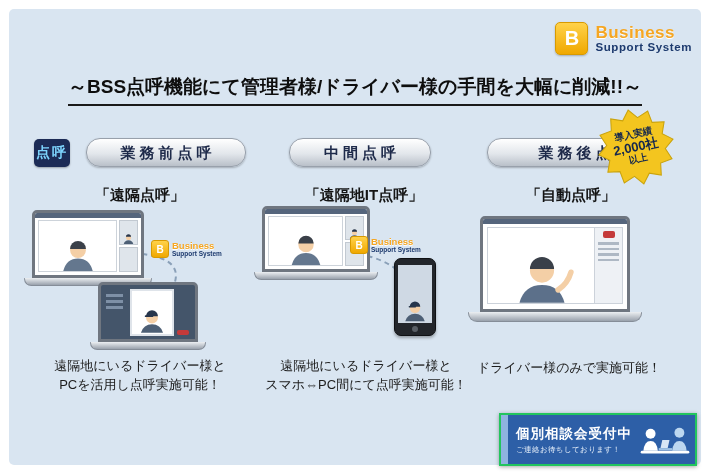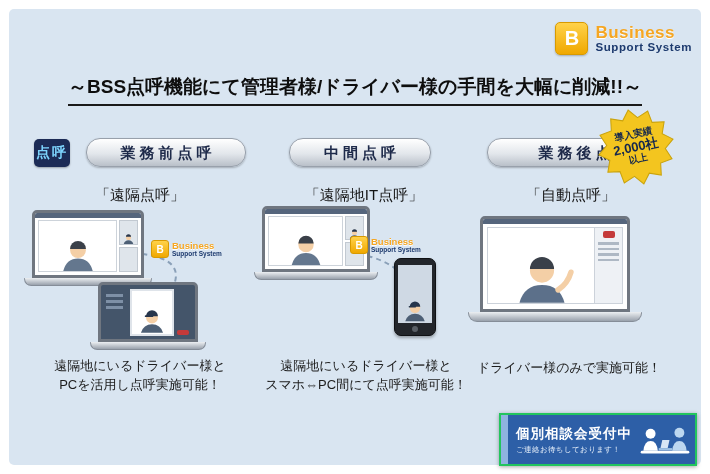--- a/index.html
+++ b/index.html
@@ -35,21 +35,21 @@
 
   
   .star-wrap{position:absolute;left:594px;top:105px;width:84px;height:84px;transform:rotate(-12deg);z-index:6;}
   .star-wrap svg{position:absolute;inset:0;}
   .star-text{position:absolute;inset:0;display:flex;flex-direction:column;align-items:center;justify-content:center;
     color:#14274e;font-weight:bold;line-height:1.15;}
   .star-text .s1,.star-text .s3{font-size:9.5px;}
   .star-text .s2{font-size:13px;}
 
   
-  .method{position:absolute;top:186px;text-align:center;font-weight:normal;font-size:15px;color:#141414;z-index:3;}
+  .method{position:absolute;top:186px;text-align:center;font-weight:bold;font-size:15px;color:#141414;z-index:3;}
   .m1{left:30px;width:220px;}
   .m2{left:270px;width:188px;}
   .m3{left:491px;width:160px;}
 
   
   .connectors{position:absolute;inset:0;z-index:1;pointer-events:none;}
 
   
   .laptop{position:absolute;z-index:2;}
   .screen{border:3px solid #6f7680;border-bottom-width:3px;border-radius:5px 5px 0 0;background:#fff;

